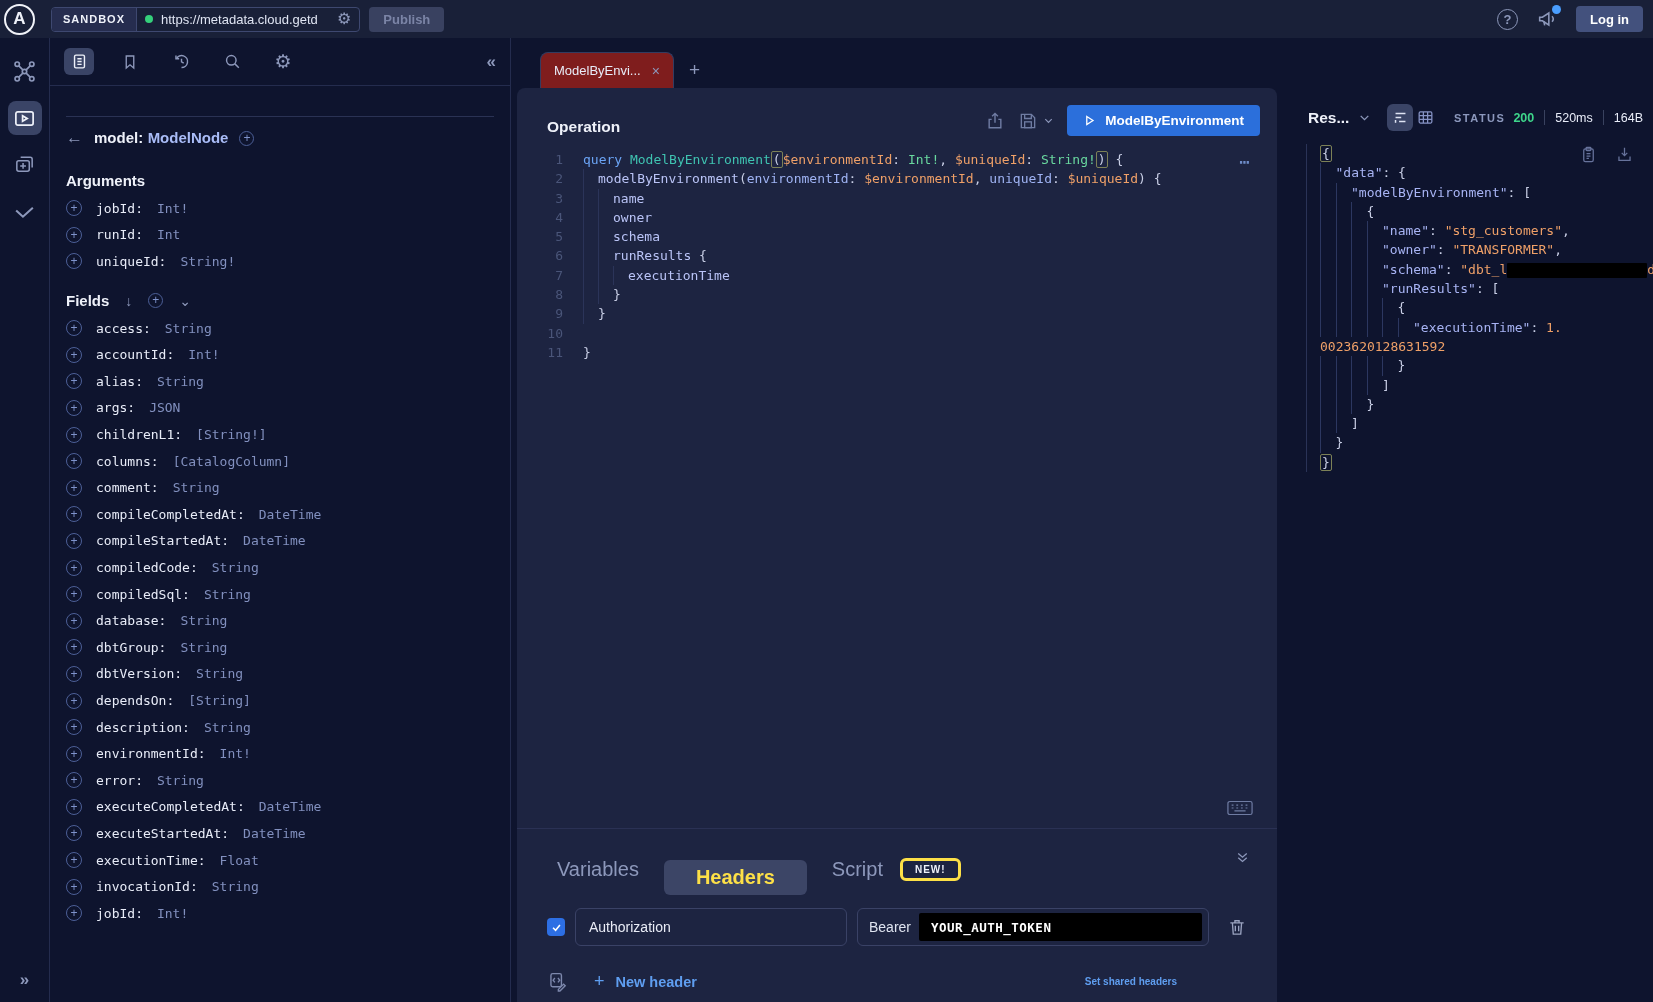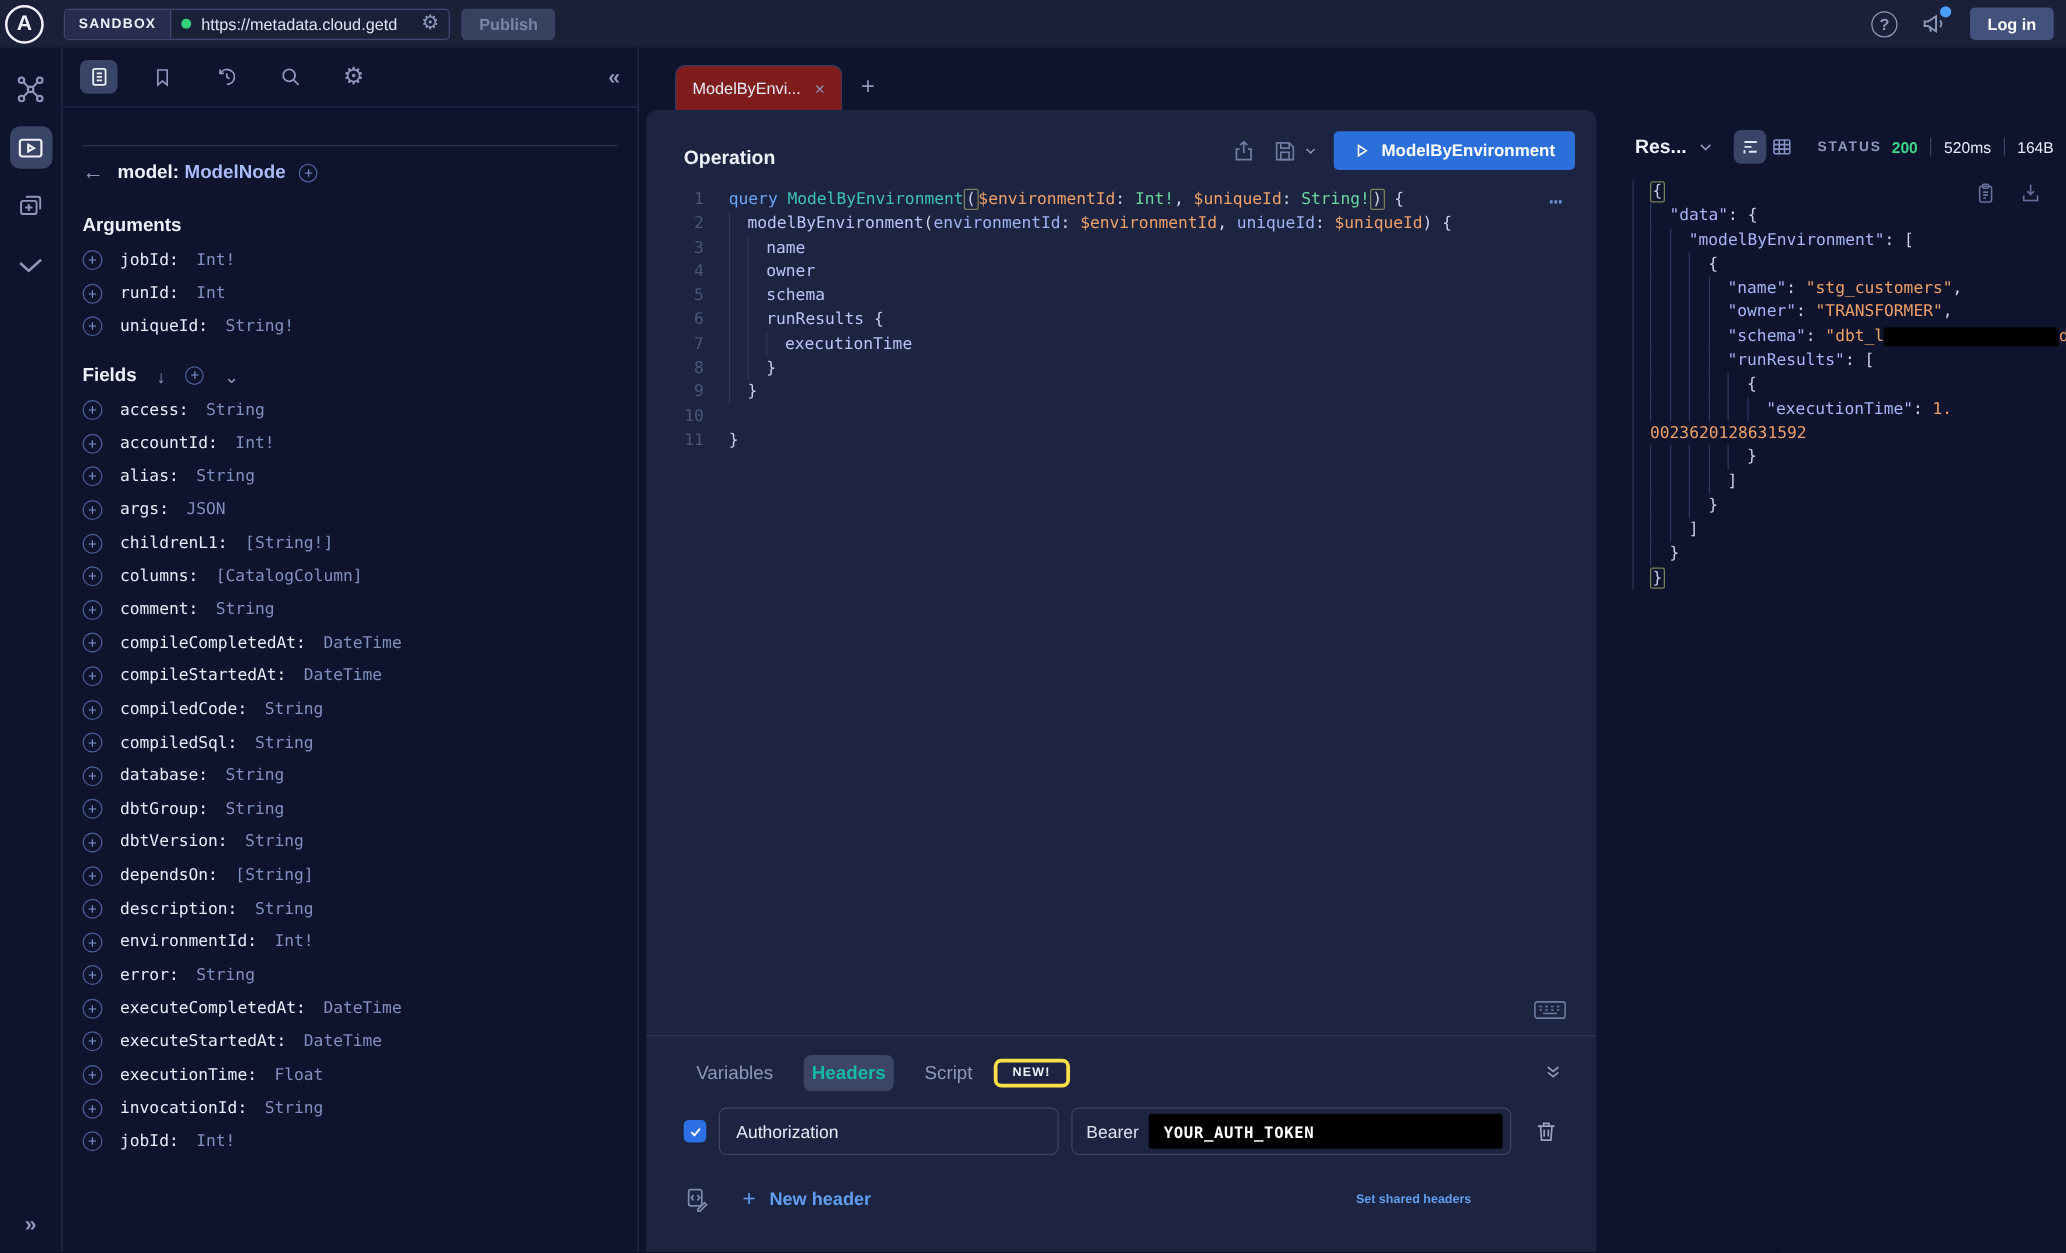--- a/index.html
+++ b/index.html
@@ -90,22 +90,22 @@
   .tk-arg{ color:#9fb3f3; } .tk-key{ color:#a8b4f4; } .tk-str{ color:#efa068; } .tk-num{ color:#efa068; }
   .tk-brk{ color:#c9cfe6; border:1px solid #7c8157; border-radius:2px; padding:0 1px; }
   .tk-redact{ display:inline-block; width:140px; height:15px; background:#000;
               vertical-align:middle; border-radius:1px; }
   .more-dots{ position:absolute; top:8px; right:26px; color:#6e8cc9; font-size:18px; letter-spacing:1px; }
   .kbd-icon{ position:absolute; bottom:12px; right:24px; }
 
   
   .bottom-panel{ height:174px; border-top:1px solid #2a3154; padding:15px 30px 0; position:relative; }
   .bp-tabs{ display:flex; align-items:center; gap:25px; padding-left:10px; }
-  .bp-tab{ color:#8d98bb; font-size:15px;text-align:center; }
-  .bp-tab.active{ background:#3c4566; color:#14b8a6; font-weight:700; padding:6px 6px; border-radius:6px; }
+  .bp-tab{ color:#8d98bb; font-size:20px;text-align:center; }
+  .bp-tab.active{ background:#3c4566; color:#fde047; font-weight:700; padding:6px 32px; border-radius:6px;margin-top:16px; }
   .new-badge{ border:3px solid #fde047; border-radius:6px; padding:3px 12px; font-size:10px;
               font-weight:700; letter-spacing:1px; margin-left:-8px; }
   .bp-collapse{ position:absolute; right:26px; top:20px; }
   .auth-row{ display:flex; align-items:center; gap:10px; margin-top:13px; }
   .checkbox{ flex:none; width:18px; height:18px; background:#2d6fe4; border-radius:4px;
              display:flex; align-items:center; justify-content:center; }
   .input1{ width:272px; height:38px; border:1px solid #3a4266; border-radius:6px; display:flex;
            align-items:center; padding:0 13px; font-size:14px; color:#e9ecf6; }
   .input2{ width:352px; height:38px; border:1px solid #3a4266; border-radius:6px; display:flex;
            align-items:center; gap:8px; padding:0 6px 0 11px; font-size:14px; color:#dfe4f0; }

